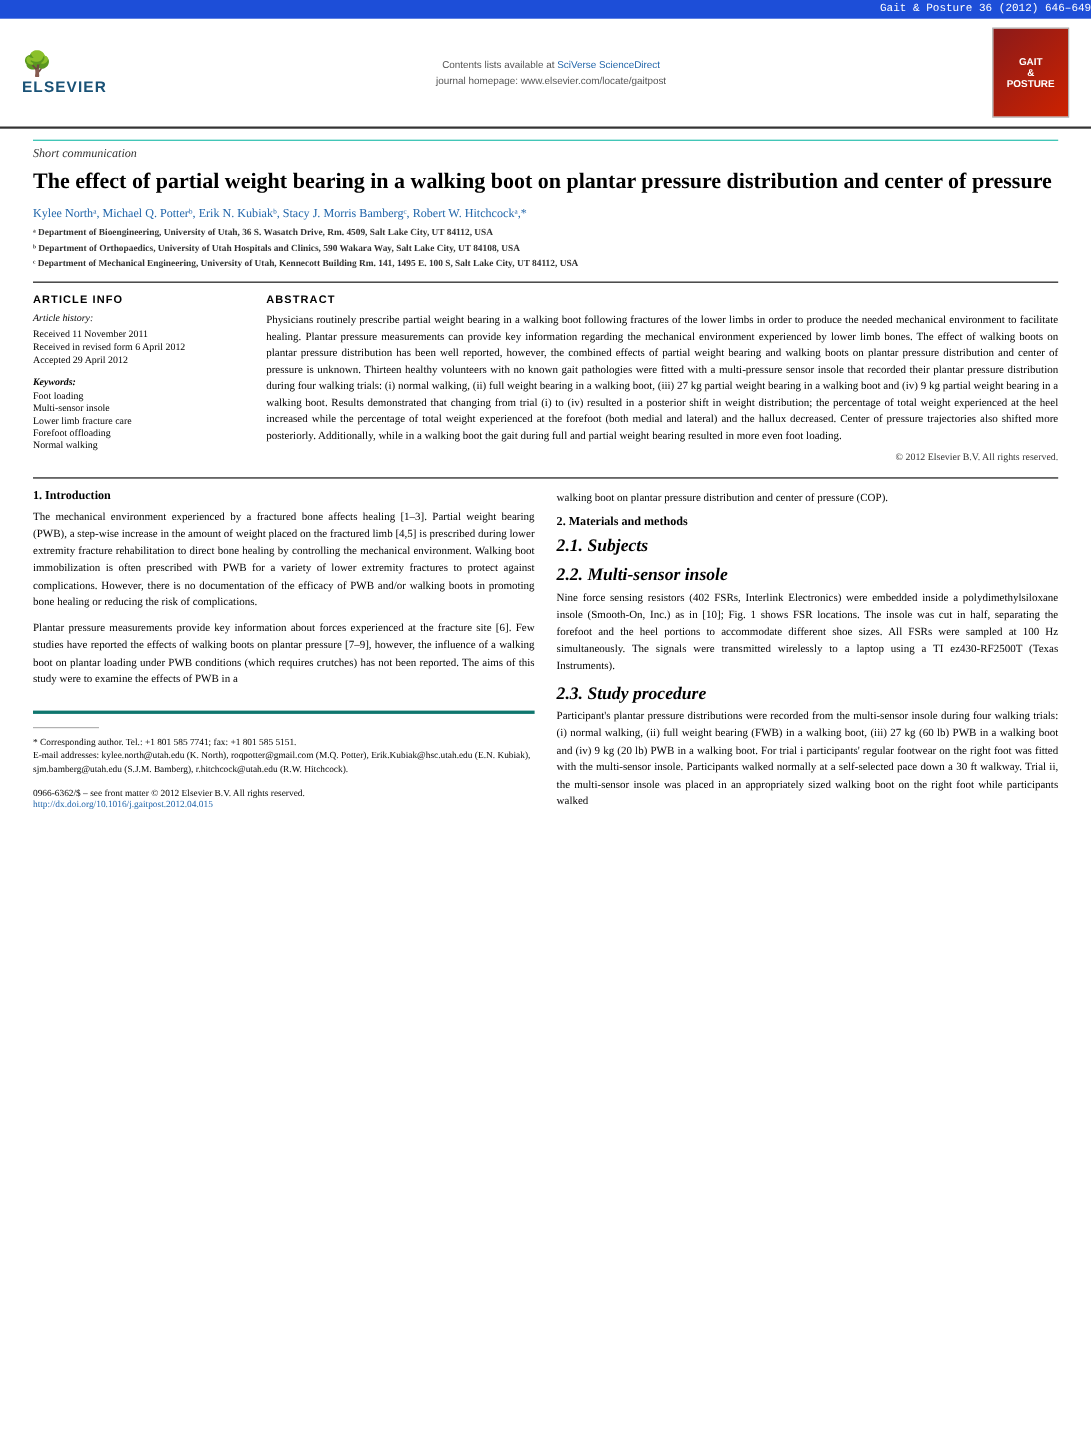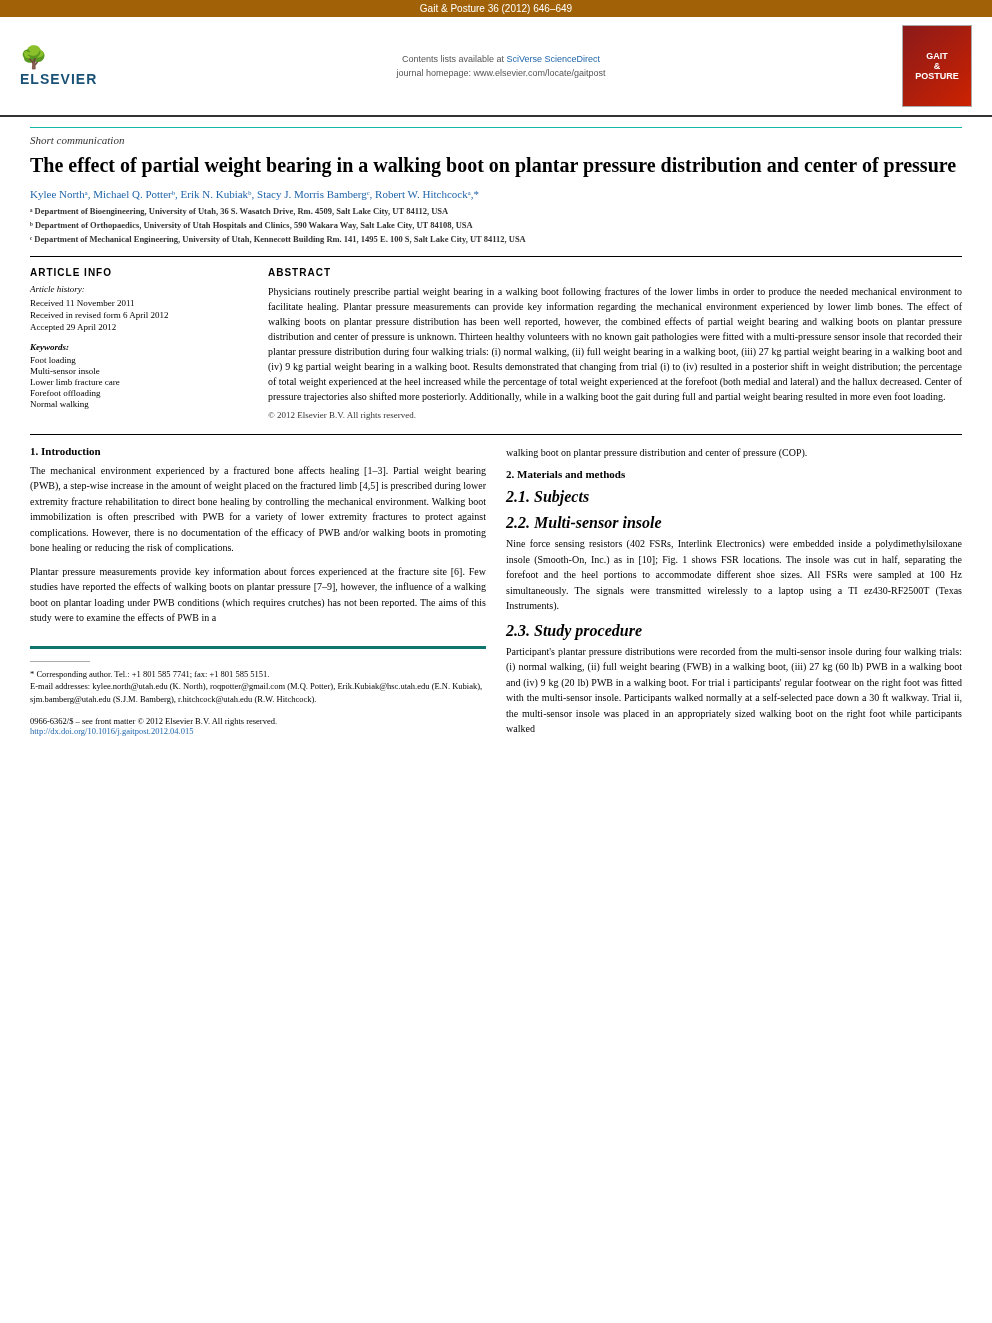--- a/index.html
+++ b/index.html
@@ -7,26 +7,26 @@
       background: #fff;
       font-family: 'Times New Roman', Times, serif;
       font-size: 11px;
       color: #000;
       width: 992px;
       min-height: 1323px;
     }
 
     
     .top-bar {
-      background: #a16207;
+      background: #1d4ed8;
       color: #fff;
-      text-align: center;
+      text-align: right;
       font-size: 10px;
       padding: 3px 0;
-      font-family: Liberation Sans, sans-serif;
+      font-family: Liberation Mono, monospace;
     }
 
     
     .journal-header {
       border-bottom: 2px solid #333;
       padding: 8px 20px;
       display: flex;
       align-items: center;
       justify-content: space-between;
     }
@@ -138,21 +138,21 @@
       font-weight: bold;
     }
 
     .affiliations p {
       margin-bottom: 2px;
     }
 
     
     .two-col {
       display: flex;
-      gap: 38px;
+      gap: 12px;
       border-top: 1px solid #000;
       padding-top: 10px;
       margin-top: 10px;
     }
 
     .col-left {
       width: 200px;
       min-width: 200px;
     }
 
@@ -212,21 +212,21 @@
 
     .abstract-text {
       font-size: 10px;
       line-height: 1.5;
       text-align: justify;
       color: #000;
     }
 
     .copyright-line {
       font-size: 9px;
-      text-align: left;
+      text-align: right;
       margin-top: 6px;
       color: #333;
     }
 
     
     .body-section {
       margin-top: 14px;
       border-top: 1px solid #000;
       padding-top: 10px;
     }

